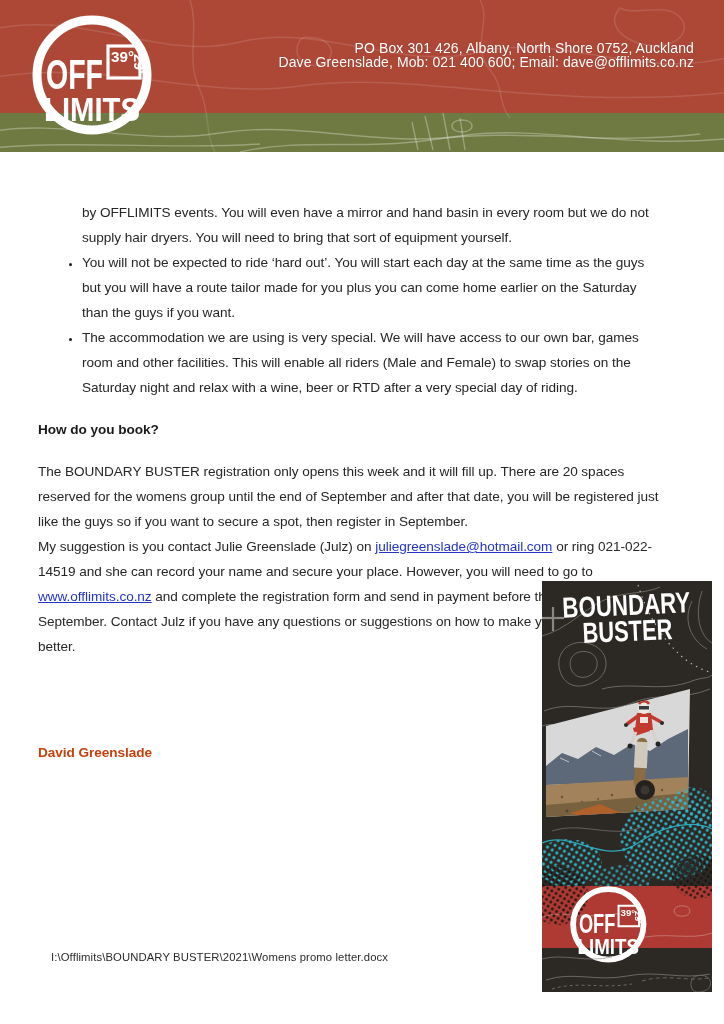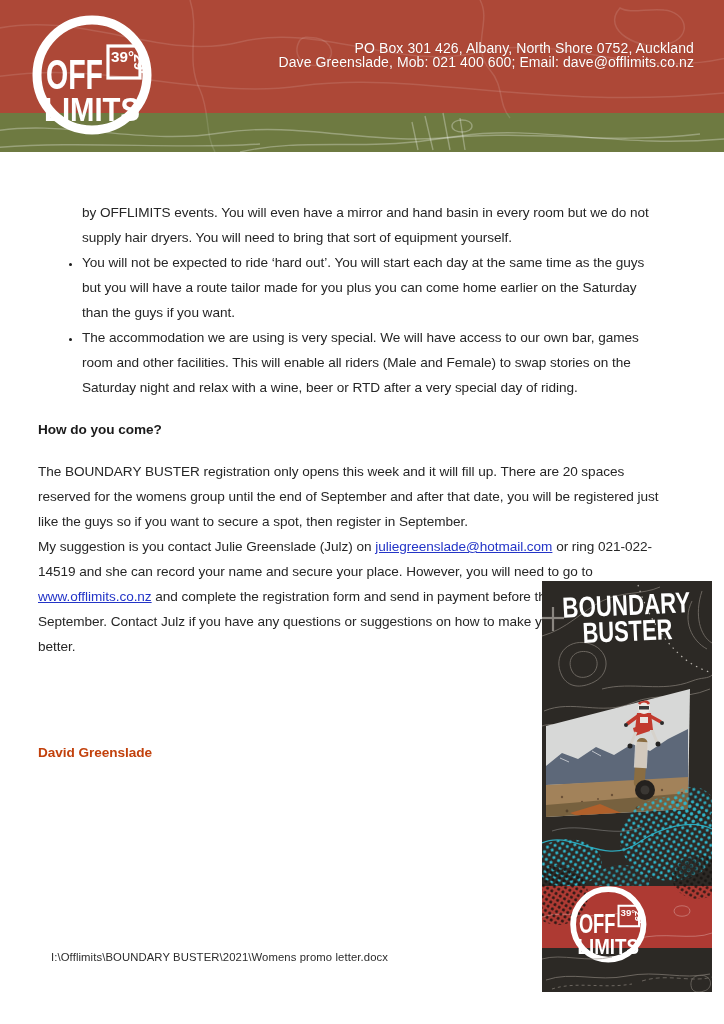--- a/index.html
+++ b/index.html
@@ -94,21 +94,21 @@
   </header>
 
   <main class="content">
     <p class="cont-para">by OFFLIMITS events. You will even have a mirror and hand basin in every room but we do not supply hair dryers. You will need to bring that sort of equipment yourself.</p>
 
     <ul class="points">
       <li>You will not be expected to ride ‘hard out’. You will start each day at the same time as the guys but you will have a route tailor made for you plus you can come home earlier on the Saturday than the guys if you want.</li>
       <li>The accommodation we are using is very special. We will have access to our own bar, games room and other facilities. This will enable all riders (Male and Female) to swap stories on the Saturday night and relax with a wine, beer or RTD after a very special day of riding.</li>
     </ul>
 
-    <h3 class="h-book">How do you come?</h3>
+    <h3 class="h-book">How do you book?</h3>
 
     <p class="para1">The BOUNDARY BUSTER registration only opens this week and it will fill up. There are 20 spaces reserved for the womens group until the end of September and after that date, you will be registered just like the guys so if you want to secure a spot, then register in September.</p>
 
     <p class="para2"><span>My suggestion is you contact Julie Greenslade (Julz) on </span><a class="doclink" href="#">juliegreenslade@hotmail.com</a><span> or ring 021-022-14519 and she can record your name and secure your place. However, you will need to go to </span><a class="doclink" href="#">www.offlimits.co.nz</a><span> and complete the registration form and send in payment before the end of September. Contact Julz if you have any questions or suggestions on how to make your weekend even better.</span></p>
 
     <div class="signature">
       <div class="sig-name">David Greenslade</div>
     </div>
   </main>
 

